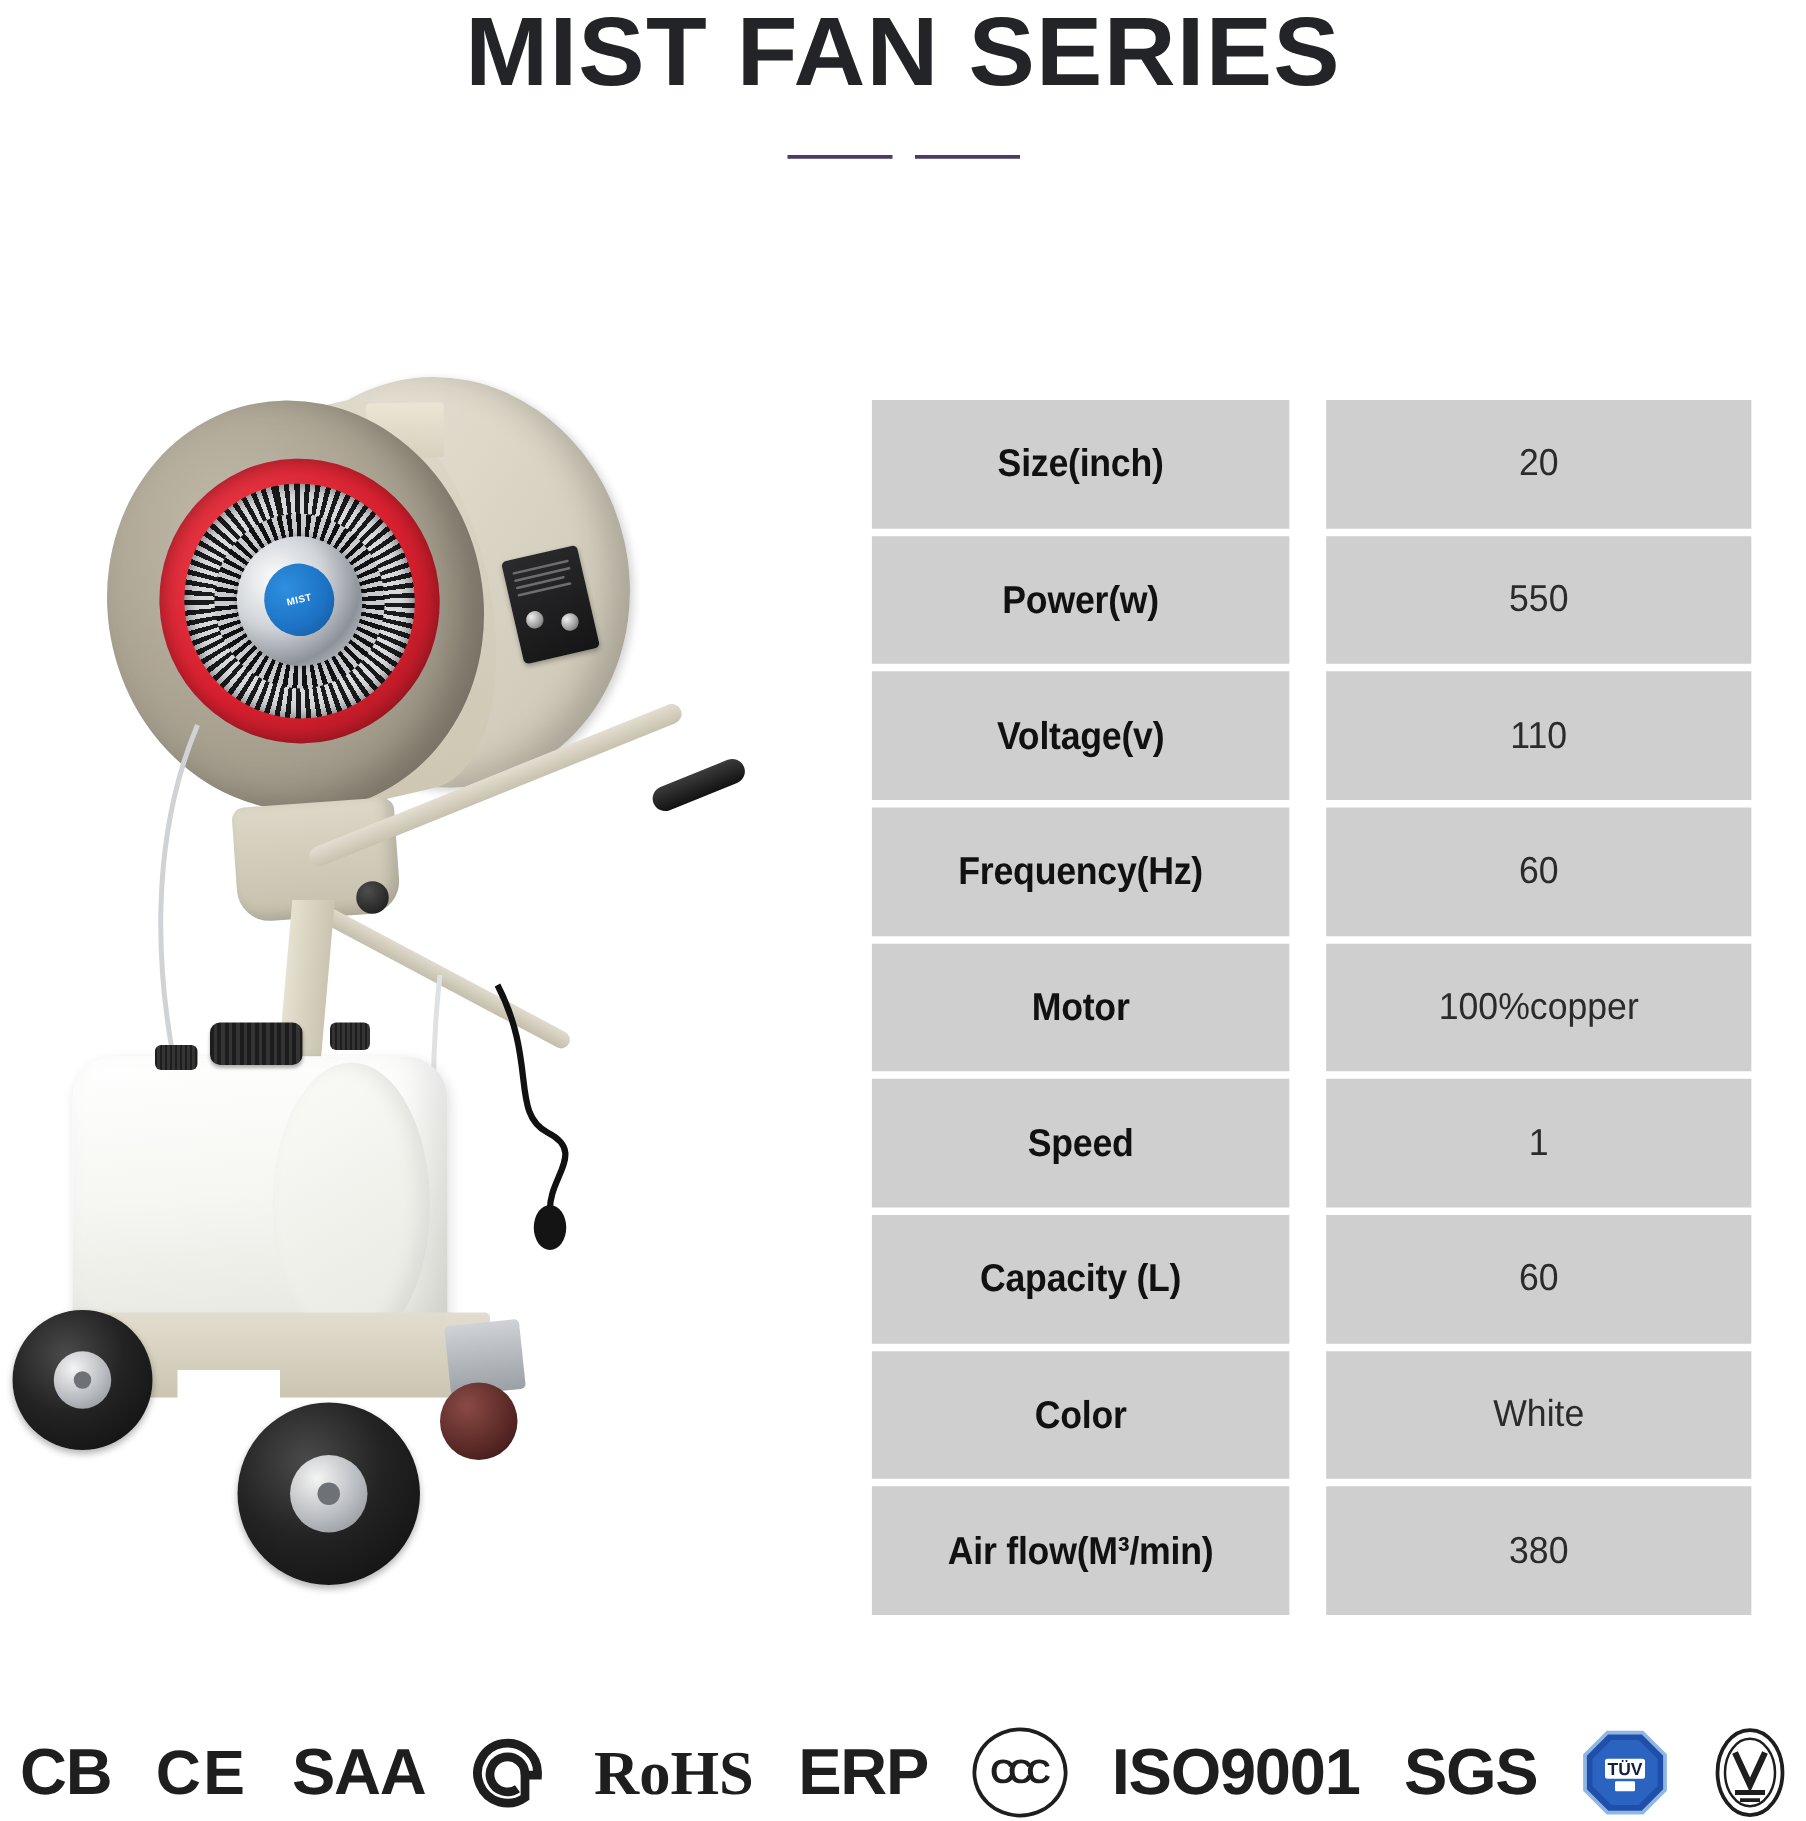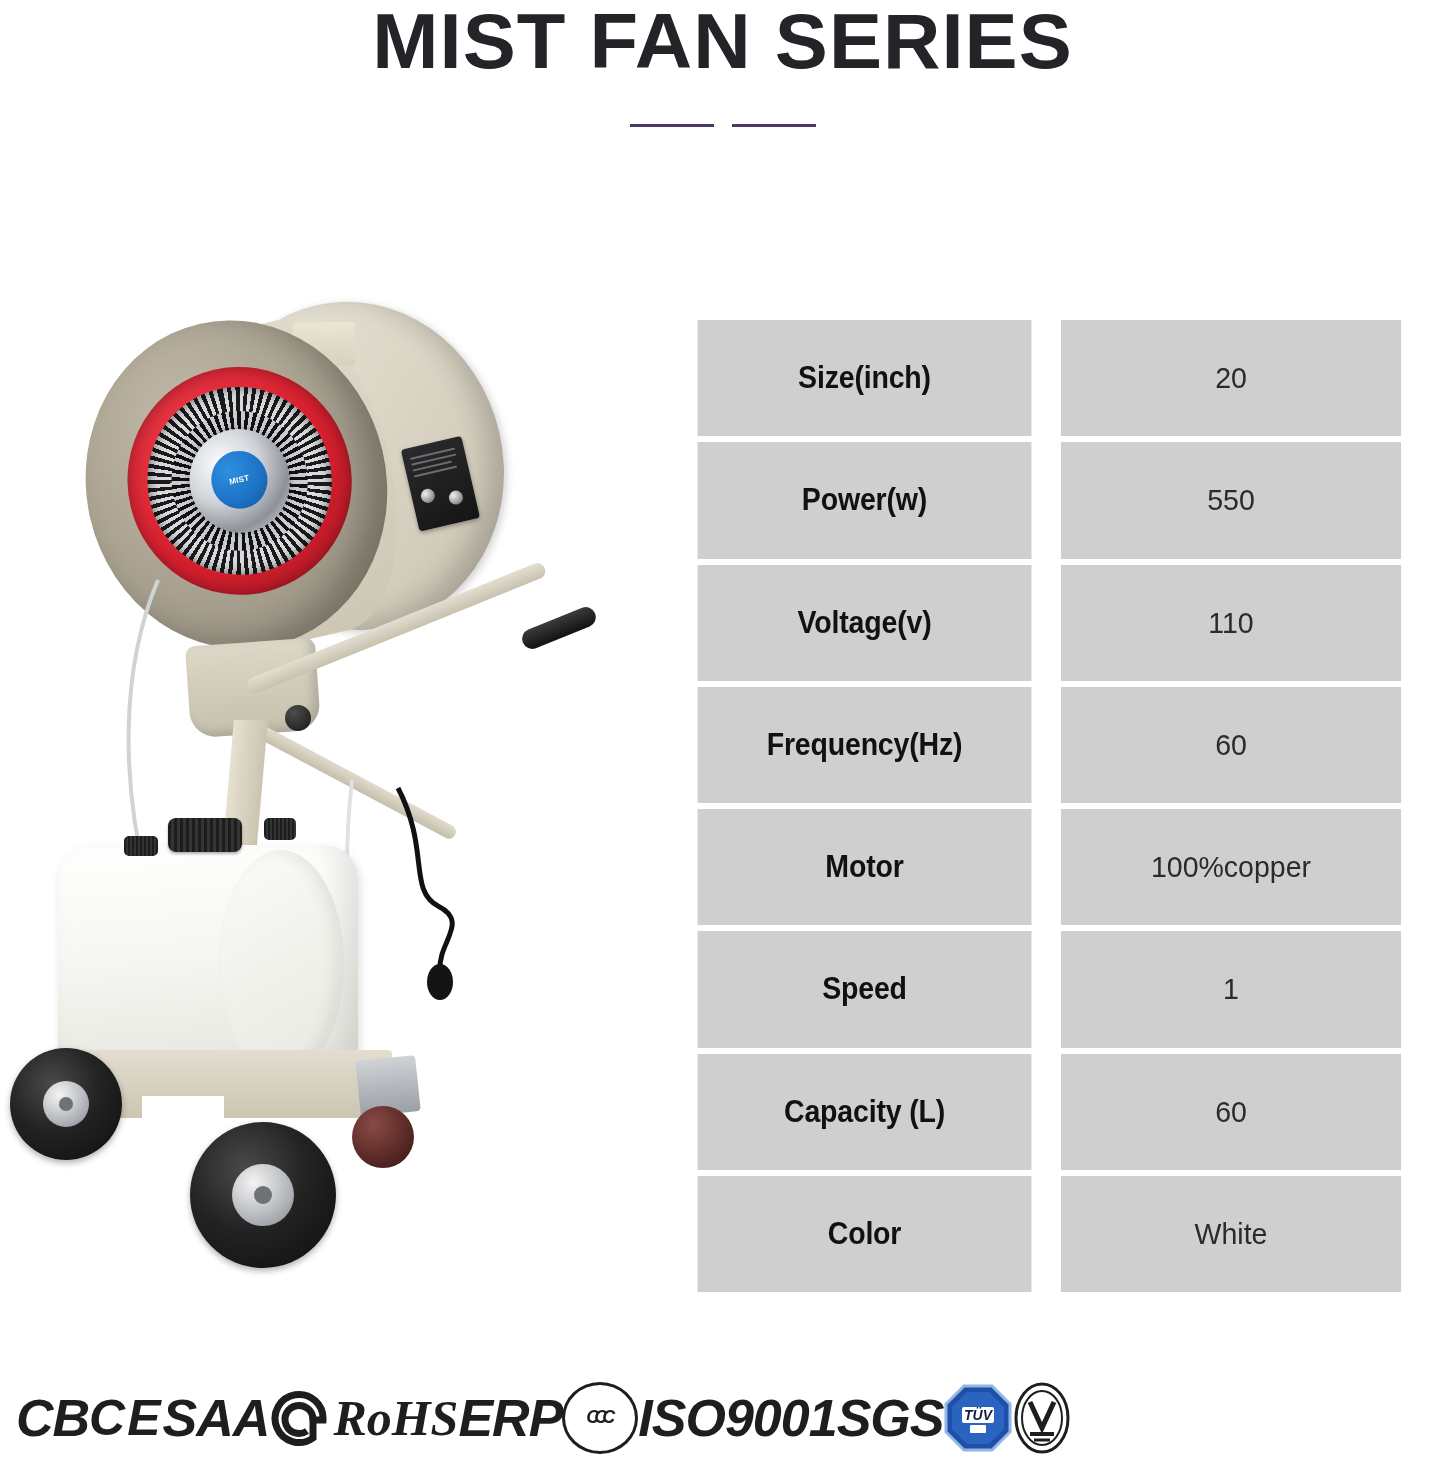--- a/index.html
+++ b/index.html
@@ -195,34 +195,34 @@
   .spec-value{
     flex:1;
     font-size:30px;font-weight:400;color:#2b2b2b;
     font-family:"Liberation Sans", sans-serif;
     transform:scaleX(.95);
   }
 
   
   #cert-bar{
     position:absolute;left:0;top:1378px;width:1445px;height:79px;
-    display:flex;align-items:center;
-    padding:0 16px;box-sizing:border-box;font-style:italic;
+    display:flex;align-items:center;justify-content:space-between;
+    padding:0 16px;box-sizing:border-box;
   }
   .cert{
     display:flex;align-items:center;justify-content:center;
     color:#1e1e1e;white-space:nowrap;
   }
   .cert-text{font-weight:bold;font-size:52px;letter-spacing:-1px;
     font-family:"Liberation Sans", sans-serif;}
   .cert-serif{font-family:"Liberation Serif", serif;font-weight:bold;font-size:50px;}
   .cert-ce{font-size:50px;font-weight:bold;letter-spacing:2px;}
   #cert-ccc{width:66px;height:66px;border-radius:50%;border:3px solid #1e1e1e;
     display:flex;align-items:center;justify-content:center;
-    font-size:18px;font-weight:bold;letter-spacing:-5px;padding-right:4px;}
+    font-size:27px;font-weight:bold;letter-spacing:-5px;padding-right:4px;}
   #cert-gmark{position:relative;width:64px;height:64px;}
   #cert-tuv{position:relative;width:70px;height:70px;}
   #cert-vde{position:relative;width:58px;height:72px;}
 </style>
 </head>
 <body>
 
 <div id="header">
   <div id="main-title">MIST FAN SERIES</div>
   <div id="subtitle-row">
@@ -318,20 +318,24 @@
       <div class="spec-value">1</div>
     </div>
     <div class="spec-row">
       <div class="spec-label">Capacity (L)</div>
       <div class="spec-value">60</div>
     </div>
     <div class="spec-row">
       <div class="spec-label">Color</div>
       <div class="spec-value">White</div>
     </div>
+    <div class="spec-row">
+      <div class="spec-label">Air flow(M³/min)</div>
+      <div class="spec-value">380</div>
+    </div>
   </div>
 
 <div id="cert-bar">
 
   <div class="cert">
     <span class="cert-text">CB</span>
   </div>
 
   <div class="cert">
     <span class="cert-ce">CE</span>

